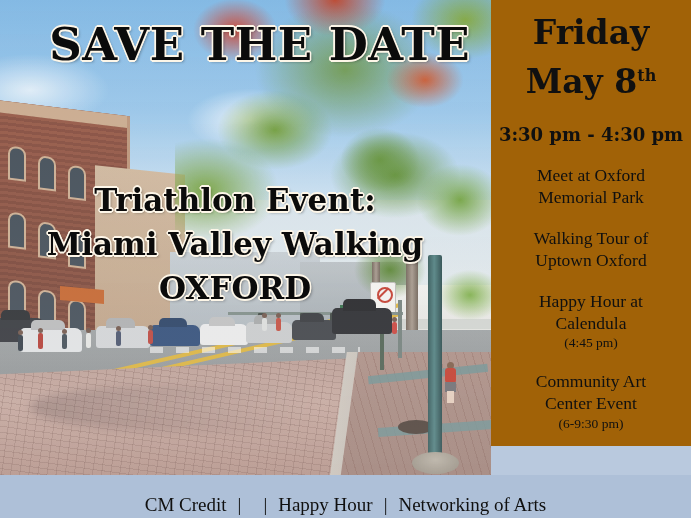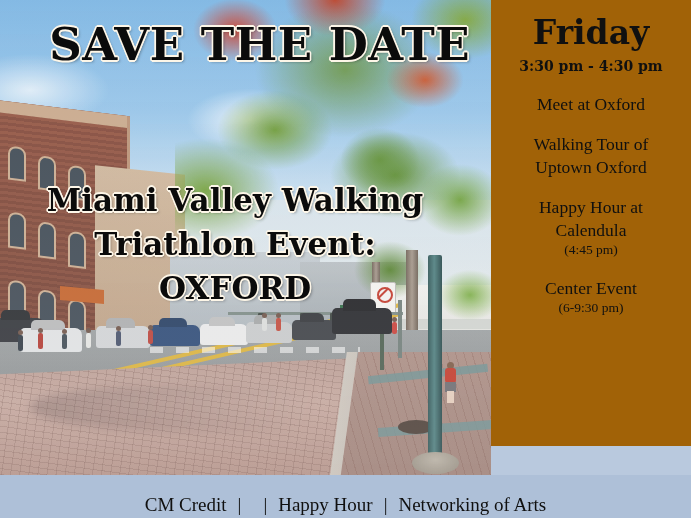--- a/index.html
+++ b/index.html
@@ -263,21 +263,21 @@
     font-family:"DejaVu Serif", serif;font-weight:bold;
     font-size:33px;line-height:1;margin-top:16px;
   }
   .p-date{
     font-family:"DejaVu Serif", serif;font-weight:bold;
     font-size:33px;line-height:1;margin-top:16px;
   }
   .p-date sup{font-size:16px;vertical-align:super;font-weight:bold;}
   .p-time{
     font-family:"DejaVu Serif", serif;font-weight:bold;
-    font-size:14px;line-height:1;margin-top:10px;
+    font-size:18px;line-height:1;margin-top:28px;
   }
   .agenda{margin-top:20px;}
   .agenda-item{margin-bottom:18px;}
   .agenda-item .line{
     font-family:"Liberation Serif", serif;
     font-size:17.5px;line-height:1.28;
   }
   .agenda-item .sub{
     font-family:"Liberation Serif", serif;
     font-size:13.5px;line-height:1.3;
@@ -387,45 +387,48 @@
       <div class="skirt"></div>
       <div class="legs"></div>
     </div>
 
     <div class="photo-wash"></div>
   </div>
 
   <div id="save-the-date" class="headline">SAVE THE  DATE</div>
 
   <div class="maintitle">
+    <div>Triathlon Event:</div>
     <div>Miami Valley Walking</div>
-    <div>Triathlon Event:</div>
     <div>OXFORD</div>
   </div>
 
   <div id="side-panel">
     <div class="p-day">Friday</div>
+    <div class="p-date"><span>May 8</span><sup>th</sup></div>
     <div class="p-time">3:30 pm - 4:30 pm</div>
 
     <div class="agenda">
       <div class="agenda-item">
         <div class="line">Meet at Oxford</div>
+        <div class="line">Memorial Park</div>
         <div class="sub"></div>
       </div>
       <div class="agenda-item">
         <div class="line">Walking Tour of</div>
         <div class="line">Uptown Oxford</div>
         <div class="sub"></div>
       </div>
       <div class="agenda-item">
         <div class="line">Happy Hour at</div>
         <div class="line">Calendula</div>
         <div class="sub">(4:45 pm)</div>
       </div>
       <div class="agenda-item">
+        <div class="line">Community Art</div>
         <div class="line">Center Event</div>
         <div class="sub">(6-9:30 pm)</div>
       </div>
     </div>
   </div>
 
   <div id="bottom-bar">
     <span class="bb-item">CM Credit</span>
     <span class="bb-sep">|</span>
     <span class="bb-sep">|</span>

